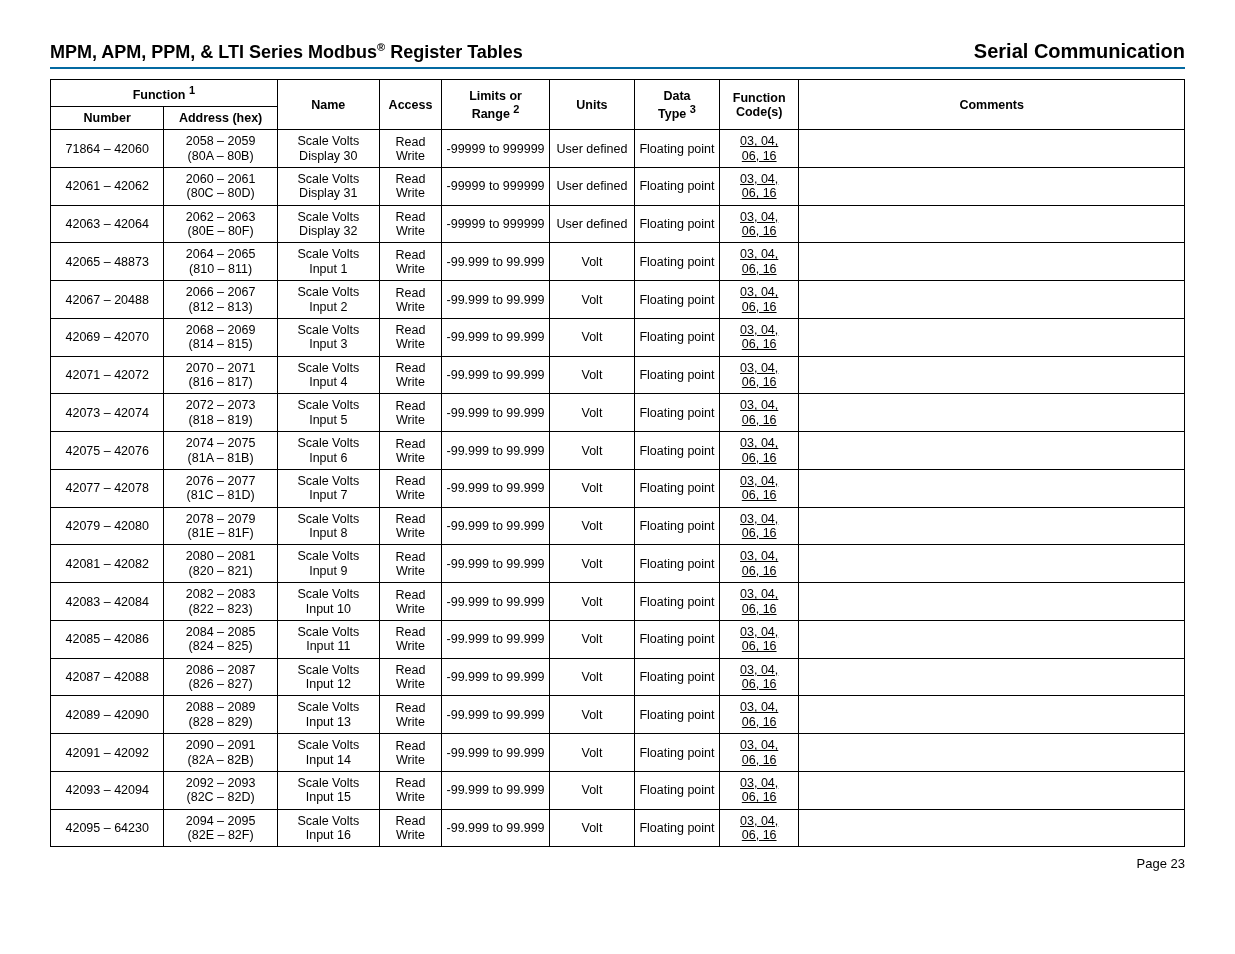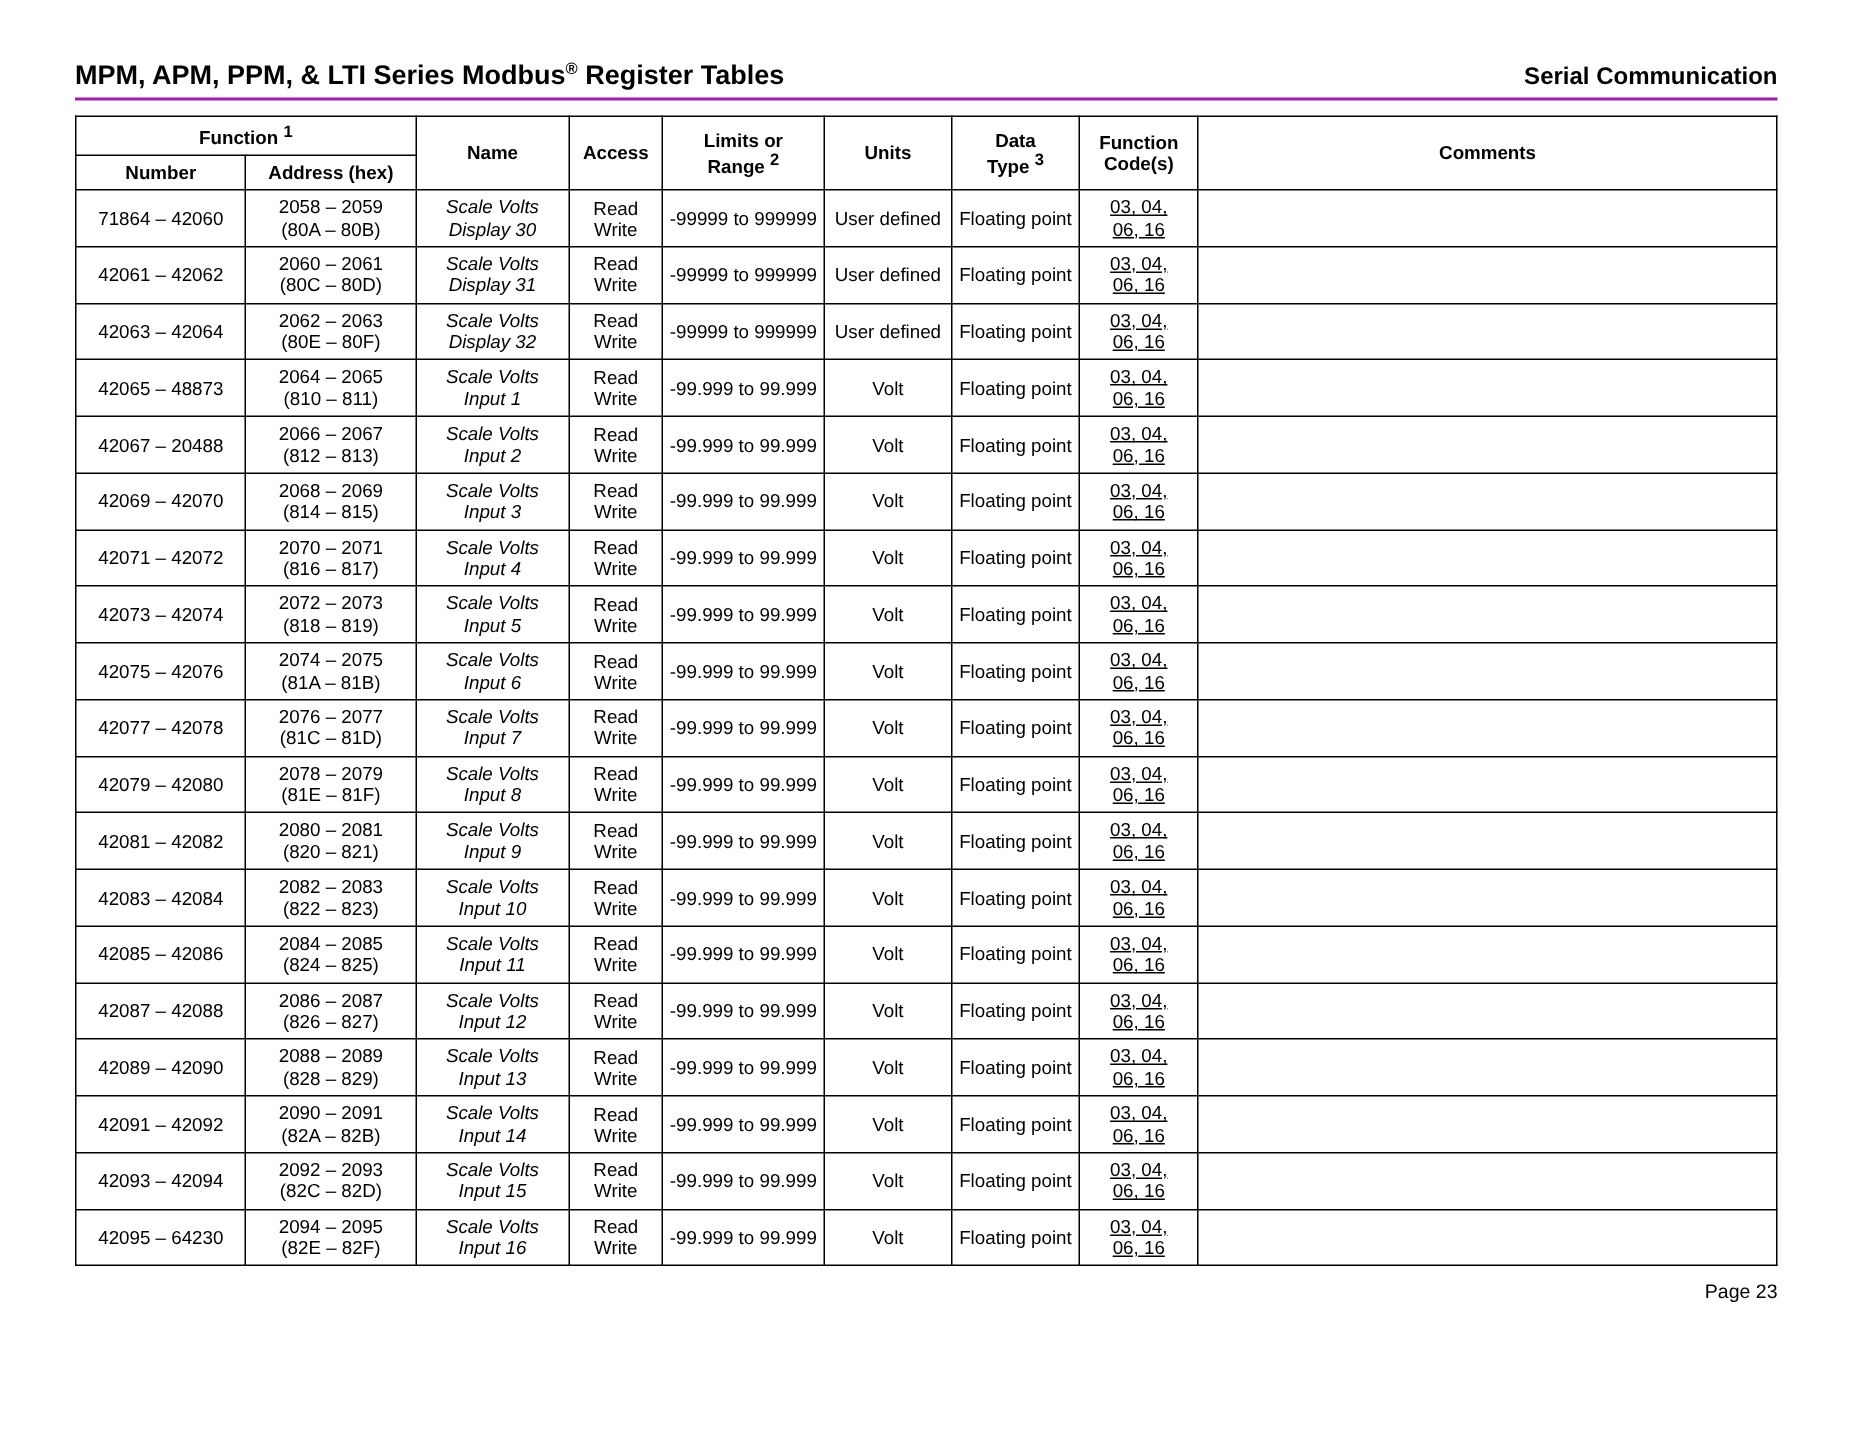--- a/index.html
+++ b/index.html
@@ -7,31 +7,31 @@
     background: #fff;
     margin: 0;
     padding: 40px 50px;
     font-size: 13px;
     color: #000;
   }
   .header-row {
     display: flex;
     justify-content: space-between;
     align-items: baseline;
-    border-bottom: 2px solid #a21caf;
+    border-bottom: 2px solid #0369a1;
     padding-bottom: 4px;
     margin-bottom: 10px;
   }
   .header-left {
     font-weight: bold;
     font-size: 18px;
   }
   .header-right {
     font-weight: bold;
-    font-size: 16px;
+    font-size: 20px;
   }
   sup {
     font-size: 11px;
   }
   table {
     border-collapse: collapse;
     width: 100%;
     table-layout: fixed;
   }
   th, td {
@@ -46,21 +46,21 @@
   }
   .col-number   { width: 10%; }
   .col-address  { width: 10%; }
   .col-name     { width: 9%; }
   .col-access   { width: 5.5%; }
   .col-limits   { width: 9.5%; }
   .col-units    { width: 7.5%; }
   .col-datatype { width: 7.5%; }
   .col-func     { width: 7%; }
   .col-comments { width: 34%; }
-  .name-cell { line-height: 1.15; font-style: italic; }
+  .name-cell { line-height: 1.15; }
   .addr-cell { line-height: 1.15; }
   .func-cell { line-height: 1.15; text-decoration: underline; }
   .page-num {
     text-align: right;
     margin-top: 9px;
     font-size: 13px;
   }
 </style>
 </head>
 <body>

